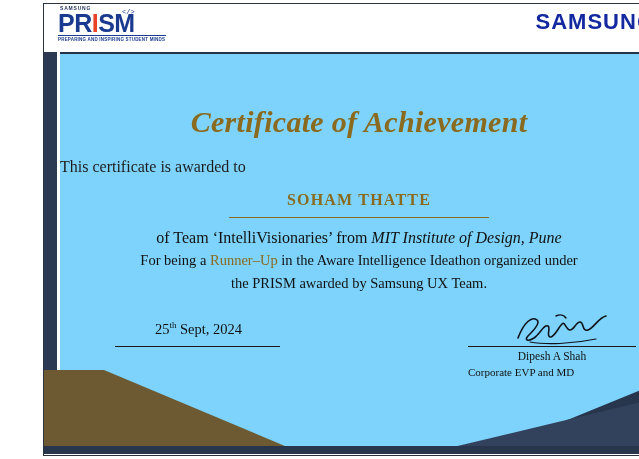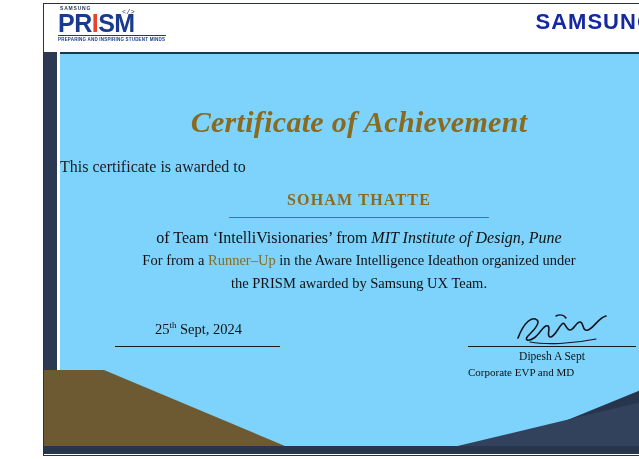--- a/index.html
+++ b/index.html
@@ -347,36 +347,36 @@
 
     <div class="title">Certificate of Achievement</div>
 
     <div class="awarded-to">This certificate is awarded to</div>
 
     <div class="recipient">SOHAM THATTE</div>
     <div class="recipient-rule"></div>
 
     <div class="line-1"><span class="team-name">of Team ‘IntelliVisionaries’ from </span><span class="institute">MIT Institute of Design, Pune</span></div>
 
-    <div class="line-2"><span>For from a </span><span class="highlight">Runner–Up</span><span> in the Aware Intelligence Ideathon organized under</span></div>
+    <div class="line-2"><span>For being a </span><span class="highlight">Runner–Up</span><span> in the Aware Intelligence Ideathon organized under</span></div>
 
     <div class="line-3">the PRISM awarded by Samsung UX Team.</div>
 
     <div class="date-value"><span>25</span><span class="sup">th</span><span> Sept, 2024</span></div>
     <div class="date-rule"></div>
 
     <div class="signature">
       <svg width="110" height="34" viewBox="0 0 110 34">
         <path d="M8 26 C14 10, 22 4, 27 8 C31 11, 22 20, 18 24 C14 28, 18 30, 24 26 C30 22, 34 12, 38 14 C41 16, 36 24, 40 25 C44 26, 48 16, 52 12 C55 9, 56 18, 60 18 C64 18, 66 10, 70 10 C74 10, 72 20, 78 18 C84 16, 88 6, 96 4" fill="none" stroke="#10131a" stroke-width="1.6" stroke-linecap="round"></path>
         <path d="M46 4 C50 2, 54 3, 56 6" fill="none" stroke="#10131a" stroke-width="1.4" stroke-linecap="round"></path>
         <path d="M20 30 C36 33, 62 32, 86 27" fill="none" stroke="#10131a" stroke-width="1.2" stroke-linecap="round"></path>
       </svg>
     </div>
     <div class="sign-rule"></div>
-    <div class="sign-name">Dipesh A Sept</div>
+    <div class="sign-name">Dipesh A Shah</div>
     <div class="sign-role">Corporate EVP and MD</div>
 
   </div>
 
   <div class="bottom-deco">
     <svg width="631" height="100" viewBox="0 0 631 100" preserveAspectRatio="none">
       <polygon points="0,16 0,100 260,100 60,16" fill="#6d5a33"></polygon>
       <polygon points="260,100 631,100 631,22 440,100" fill="#27364d"></polygon>
       <polygon points="380,100 631,100 631,40" fill="#33425c"></polygon>
       <rect x="0" y="92" width="631" height="8" fill="#27364d"></rect>

